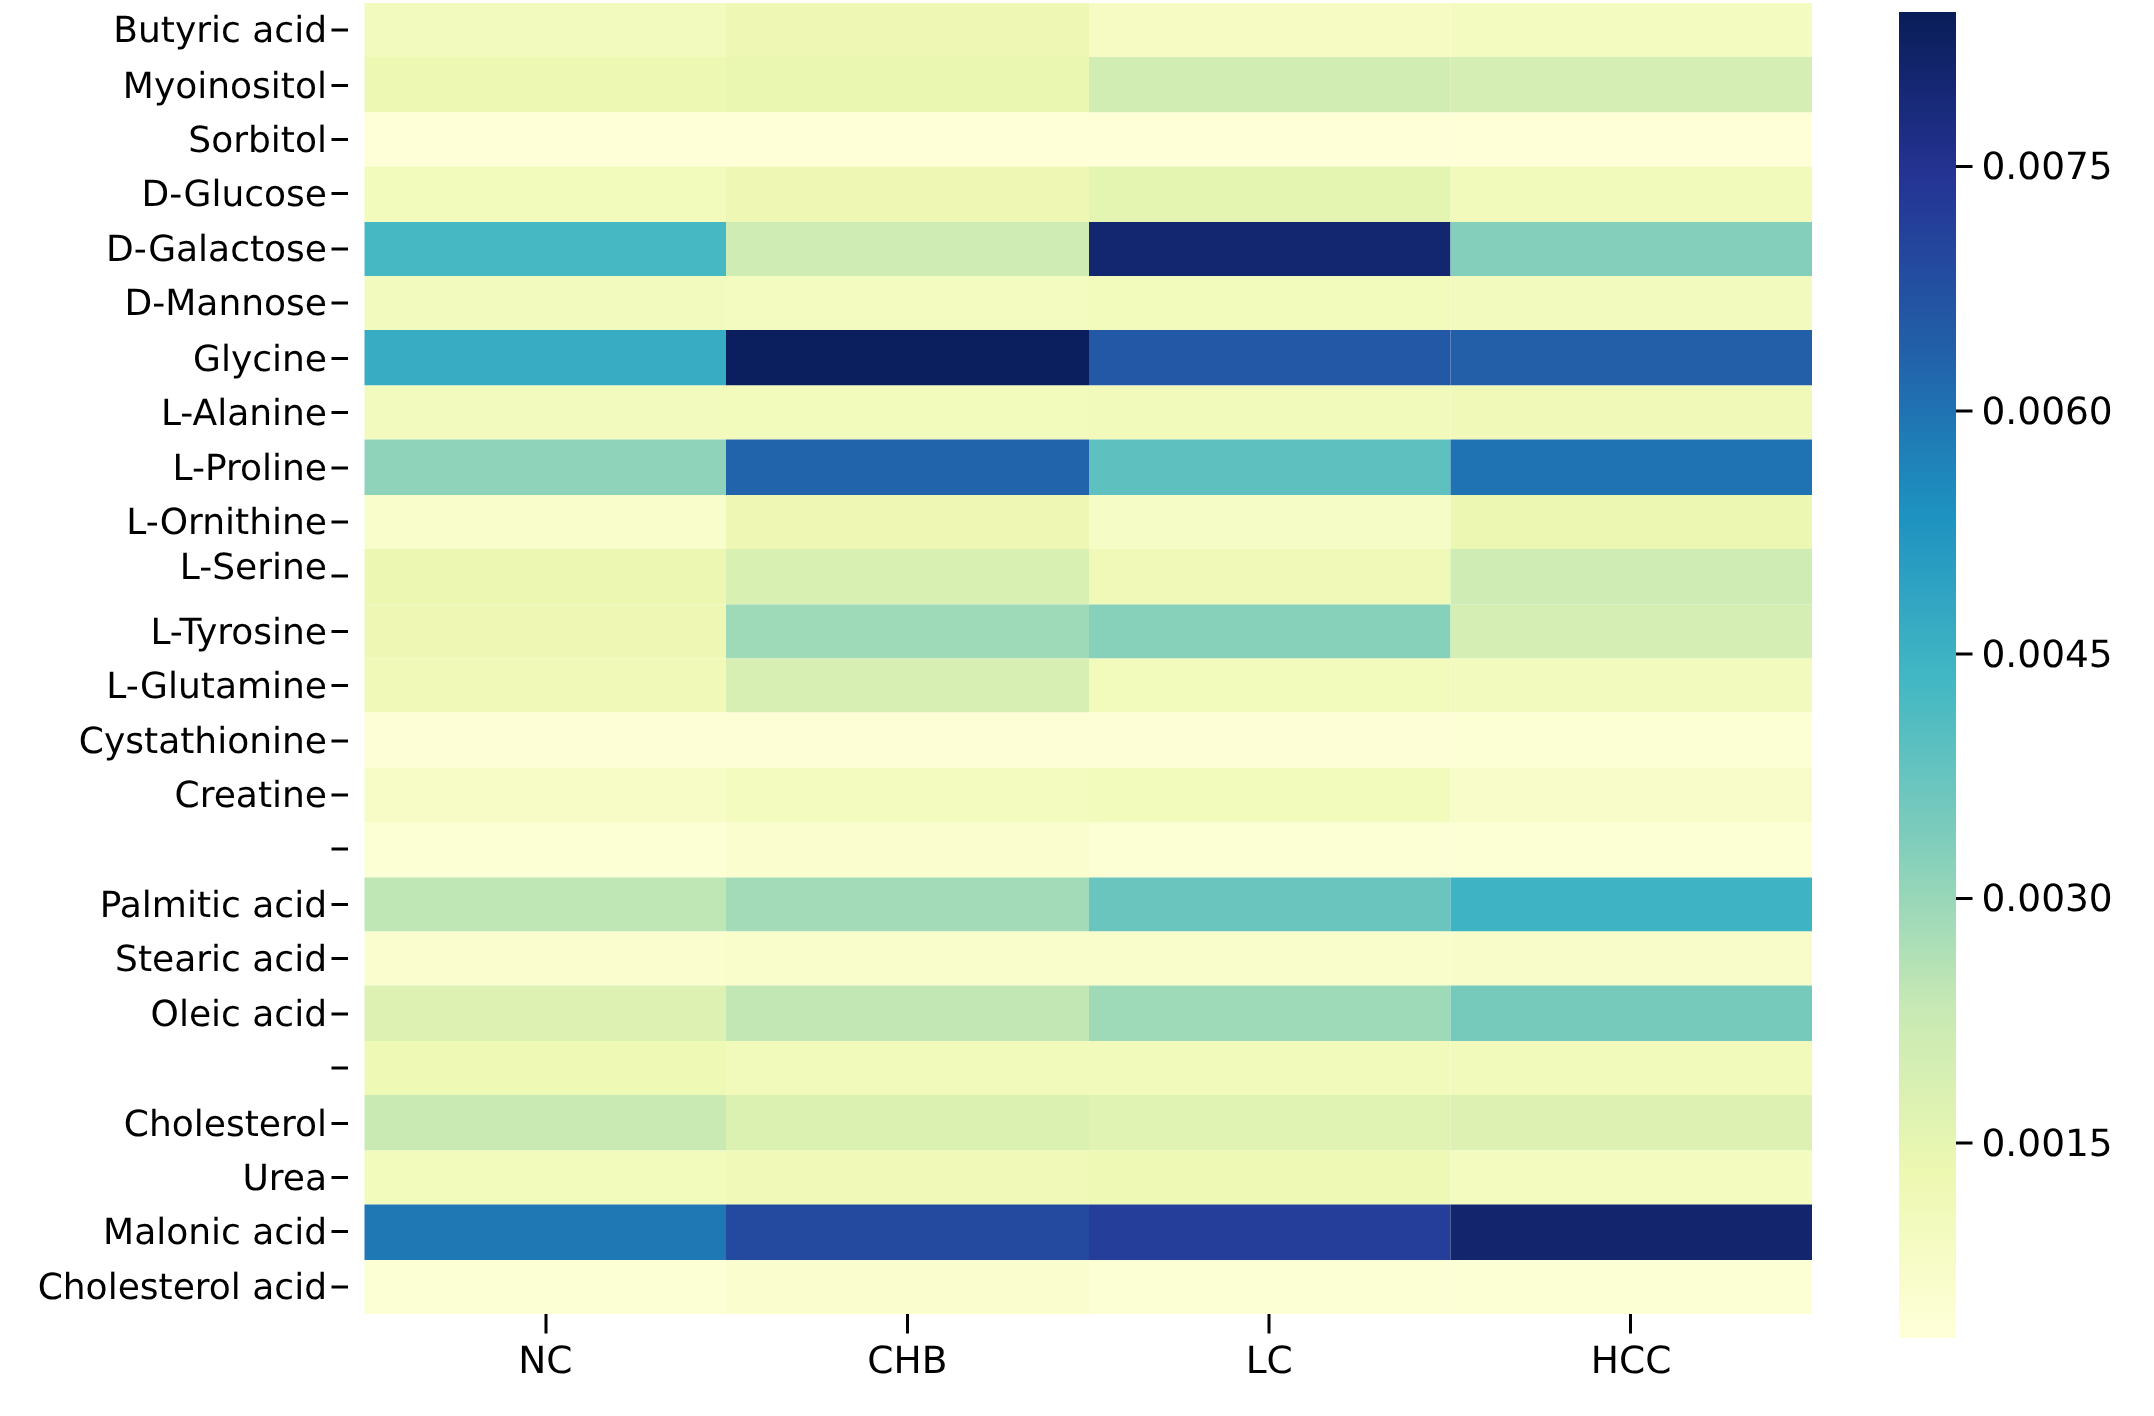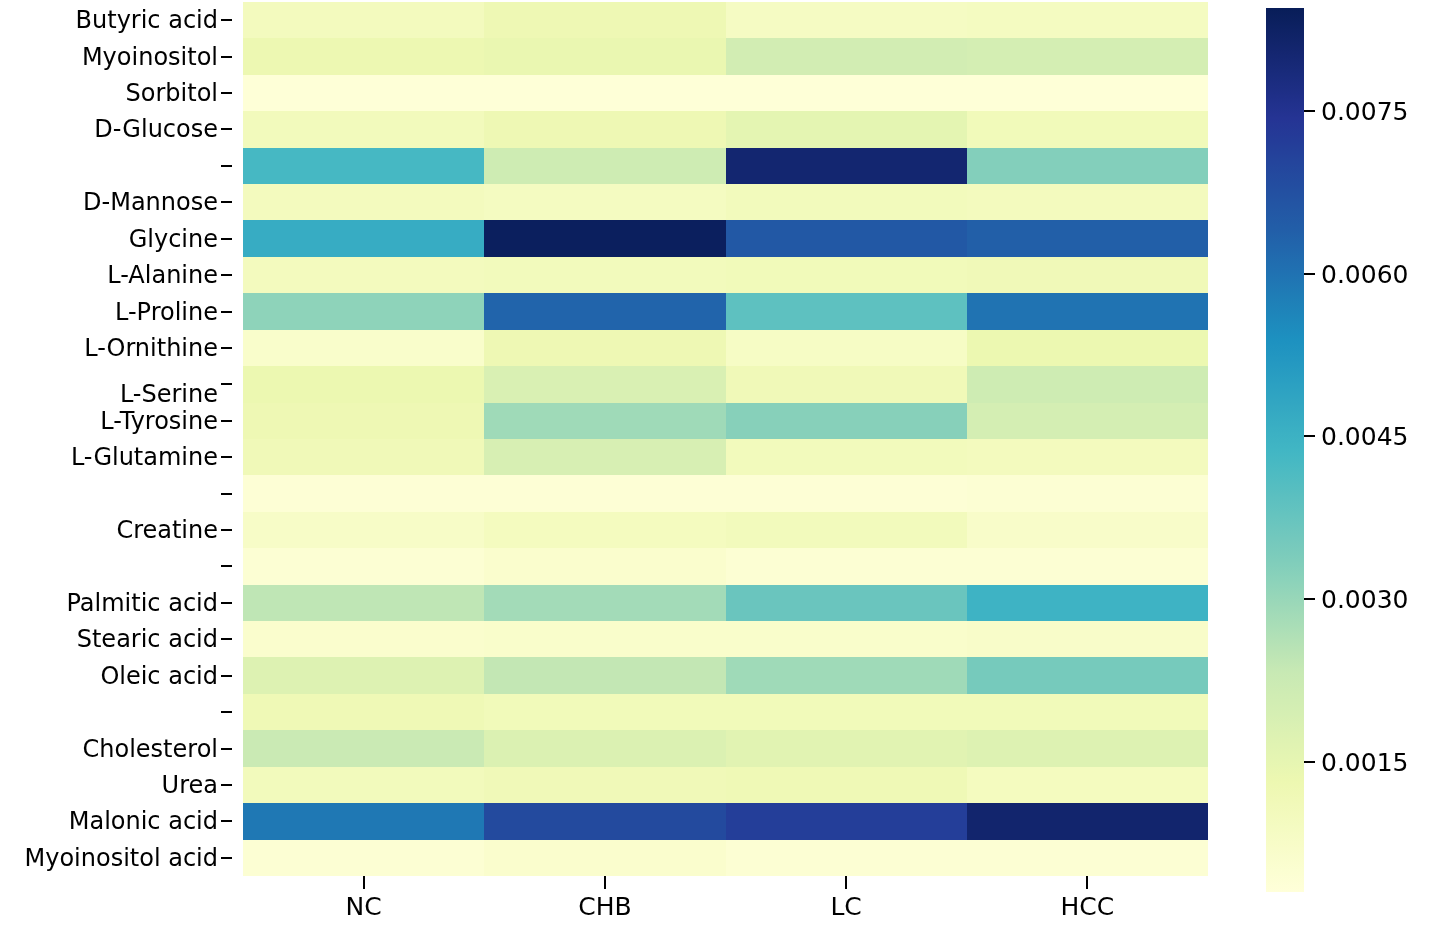--- a/index.html
+++ b/index.html
@@ -38,55 +38,57 @@
 
   <div id="ylabels">
       <div class="ylab" style="top: -0.791667px;">Butyric acid</div>
       <div class="ytick" style="top: 17.2083px;"></div>
       <div class="ylab" style="top: 35.625px;">Myoinositol</div>
       <div class="ytick" style="top: 53.625px;"></div>
       <div class="ylab" style="top: 72.0417px;">Sorbitol</div>
       <div class="ytick" style="top: 90.0417px;"></div>
       <div class="ylab" style="top: 108.458px; margin-left: 41px;">D-Glucose</div>
       <div class="ytick" style="top: 126.458px;"></div>
+      <div class="ylab" style="top: 144.875px;">D-Galactose</div>
       <div class="ytick" style="top: 162.875px;"></div>
       <div class="ylab" style="top: 181.292px;">D-Mannose</div>
       <div class="ytick" style="top: 199.292px;"></div>
       <div class="ylab" style="top: 217.708px;">Glycine</div>
       <div class="ytick" style="top: 235.708px;"></div>
       <div class="ylab" style="top: 254.125px;">L-Alanine</div>
       <div class="ytick" style="top: 272.125px;"></div>
       <div class="ylab" style="top: 290.542px;">L-Proline</div>
       <div class="ytick" style="top: 308.542px;"></div>
       <div class="ylab" style="top: 326.958px;">L-Ornithine</div>
       <div class="ytick" style="top: 344.958px;"></div>
-      <div class="ylab" style="top: 373px;">L-Serine</div>
+      <div class="ylab" style="top: 357px;">L-Serine</div>
       <div class="ytick" style="top: 381.375px;"></div>
       <div class="ylab" style="top: 399.792px;">L-Tyrosine</div>
       <div class="ytick" style="top: 417.792px;"></div>
       <div class="ylab" style="top: 436.208px;">L-Glutamine</div>
       <div class="ytick" style="top: 454.208px;"></div>
+      <div class="ylab" style="top: 472.625px;">Cystathionine</div>
       <div class="ytick" style="top: 490.625px;"></div>
       <div class="ylab" style="top: 509.042px;">Creatine</div>
       <div class="ytick" style="top: 527.042px;"></div>
       <div class="ytick" style="top: 563.458px;"></div>
       <div class="ylab" style="top: 581.875px;">Palmitic acid</div>
       <div class="ytick" style="top: 599.875px;"></div>
       <div class="ylab" style="top: 618.292px;">Stearic acid</div>
       <div class="ytick" style="top: 636.292px;"></div>
       <div class="ylab" style="top: 654.708px;">Oleic acid</div>
       <div class="ytick" style="top: 672.708px;"></div>
       <div class="ytick" style="top: 709.125px;"></div>
       <div class="ylab" style="top: 727.542px;">Cholesterol</div>
       <div class="ytick" style="top: 745.542px;"></div>
       <div class="ylab" style="top: 763.958px;">Urea</div>
       <div class="ytick" style="top: 781.958px;"></div>
       <div class="ylab" style="top: 800.375px;">Malonic acid</div>
       <div class="ytick" style="top: 818.375px;"></div>
-      <div class="ylab" style="top: 836.792px;">Myoinositol acid</div>
+      <div class="ylab" style="top: 836.792px;">Cholesterol acid</div>
       <div class="ytick" style="top: 854.792px;"></div>
     </div>
 
   <div id="grid">
       <div class="cell" style="background: rgb(243, 250, 190);"></div>
       <div class="cell" style="background: rgb(238, 248, 180);"></div>
       <div class="cell" style="background: rgb(245, 251, 195);"></div>
       <div class="cell" style="background: rgb(244, 251, 193);"></div>
       <div class="cell" style="background: rgb(237, 248, 178);"></div>
       <div class="cell" style="background: rgb(234, 247, 177);"></div>

